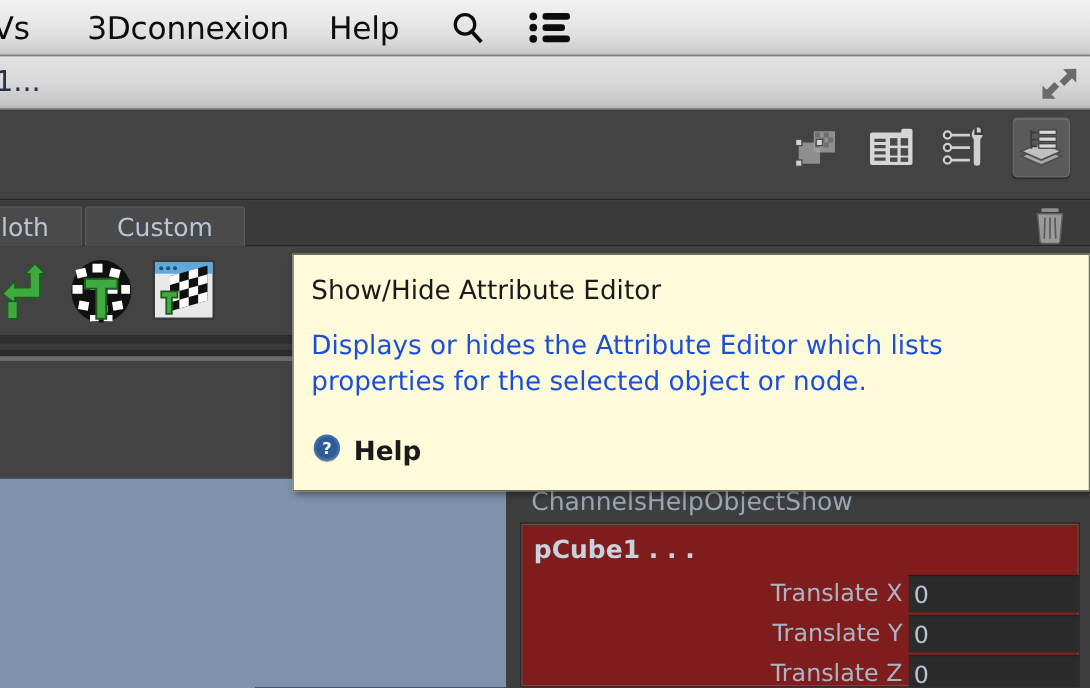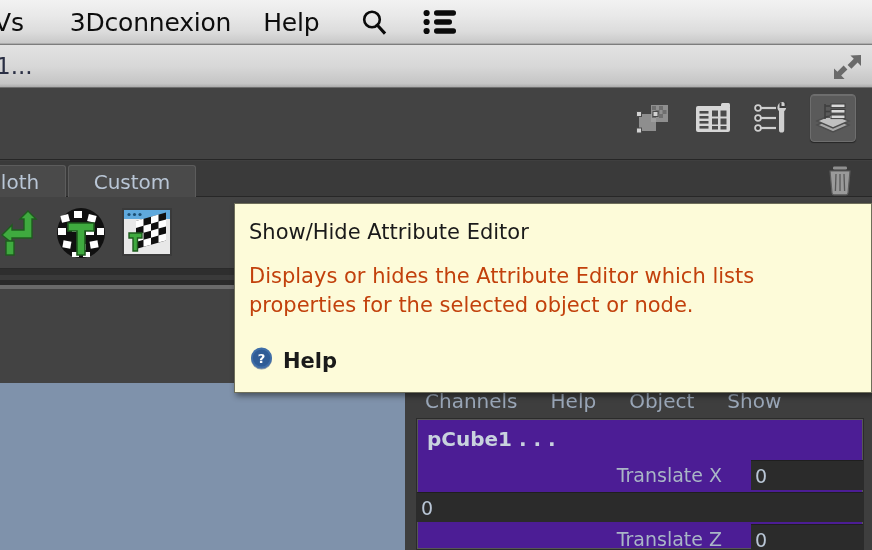--- a/index.html
+++ b/index.html
@@ -100,36 +100,36 @@
     background:#7f92ab;
   }
 
   
   .cbox{
     position:absolute; left:405px; top:295px; width:467px; height:167px;
     background:#3e3e3e;
   }
   .cbmenu{
     position:absolute; left:0; top:4px; width:467px; height:28px;
-    display:flex; align-items:center; gap:33px; padding-left:20px;
+    display:flex; align-items:center; padding-left:20px;
   }
   .cbmenu span{ color:#9aa7b8; font-size:20px; font-family:"DejaVu Sans", sans-serif; }
   .cbframe{
     position:absolute; left:11px; top:35px; right:8px; bottom:0;
-    background:#4c1d95;
+    background:#7f1d1d;
     border:1px solid #2b2b2b;
     box-shadow:inset 0 0 0 1px #565656;
   }
   .cbnode{
     position:absolute; left:10px; top:8px;
     color:#c8d2de; font-size:20px; font-weight:bold;
     font-family:"DejaVu Sans", sans-serif; white-space:nowrap;
   }
   .cbrows{ position:absolute; left:0; right:0; top:40px; }
-  .cbrow{ display:flex; align-items:center; height:32px;gap:24px; }
+  .cbrow{ display:flex; align-items:center; height:32px; }
   .cblabel{
     flex:0 0 310px; text-align:right; padding-right:5px;
     color:#a9b6c6; font-size:19px; font-family:"DejaVu Sans", sans-serif;
     white-space:nowrap;
   }
   .cbval{
     flex:1; height:30px; background:#2b2b2b;
     border-top:1px solid #1f1f1f;
     color:#b9c6d6; font-size:19px; font-family:"DejaVu Sans", sans-serif;
     display:flex; align-items:center; padding-left:4px;
@@ -143,21 +143,21 @@
     box-shadow:2px 3px 6px rgba(0,0,0,.45);
     z-index:40;
   }
   .tt-title{
     position:absolute; left:14px; top:16px;
     font-size:21px; font-weight:normal; color:#1a1a1a;
     font-family:"DejaVu Sans", sans-serif; white-space:nowrap;
   }
   .tt-body{
     position:absolute; left:14px; top:58px; width:545px;
-    font-size:21px; color:#c2410c; line-height:1.38;
+    font-size:21px; color:#1d4ed8; line-height:1.38;
     font-family:"DejaVu Sans", sans-serif;
   }
   .tt-help{
     position:absolute; left:14px; top:142px;
     display:flex; align-items:center; gap:9px;
   }
   .tt-help .lbl{
     font-size:21px; font-weight:bold; color:#1a1a1a;
     font-family:"DejaVu Sans", sans-serif;
   }
@@ -385,20 +385,21 @@
       <div class="cbframe">
         <div class="cbnode">pCube1 . . .</div>
         <div class="cbrows">
 
           <div class="cbrow">
             <div class="cblabel">Translate X</div>
             <div class="cbval">0</div>
           </div>
 
           <div class="cbrow">
+            <div class="cblabel">Translate Y</div>
             <div class="cbval">0</div>
           </div>
 
           <div class="cbrow">
             <div class="cblabel">Translate Z</div>
             <div class="cbval">0</div>
           </div>
 
         </div>
       </div>

